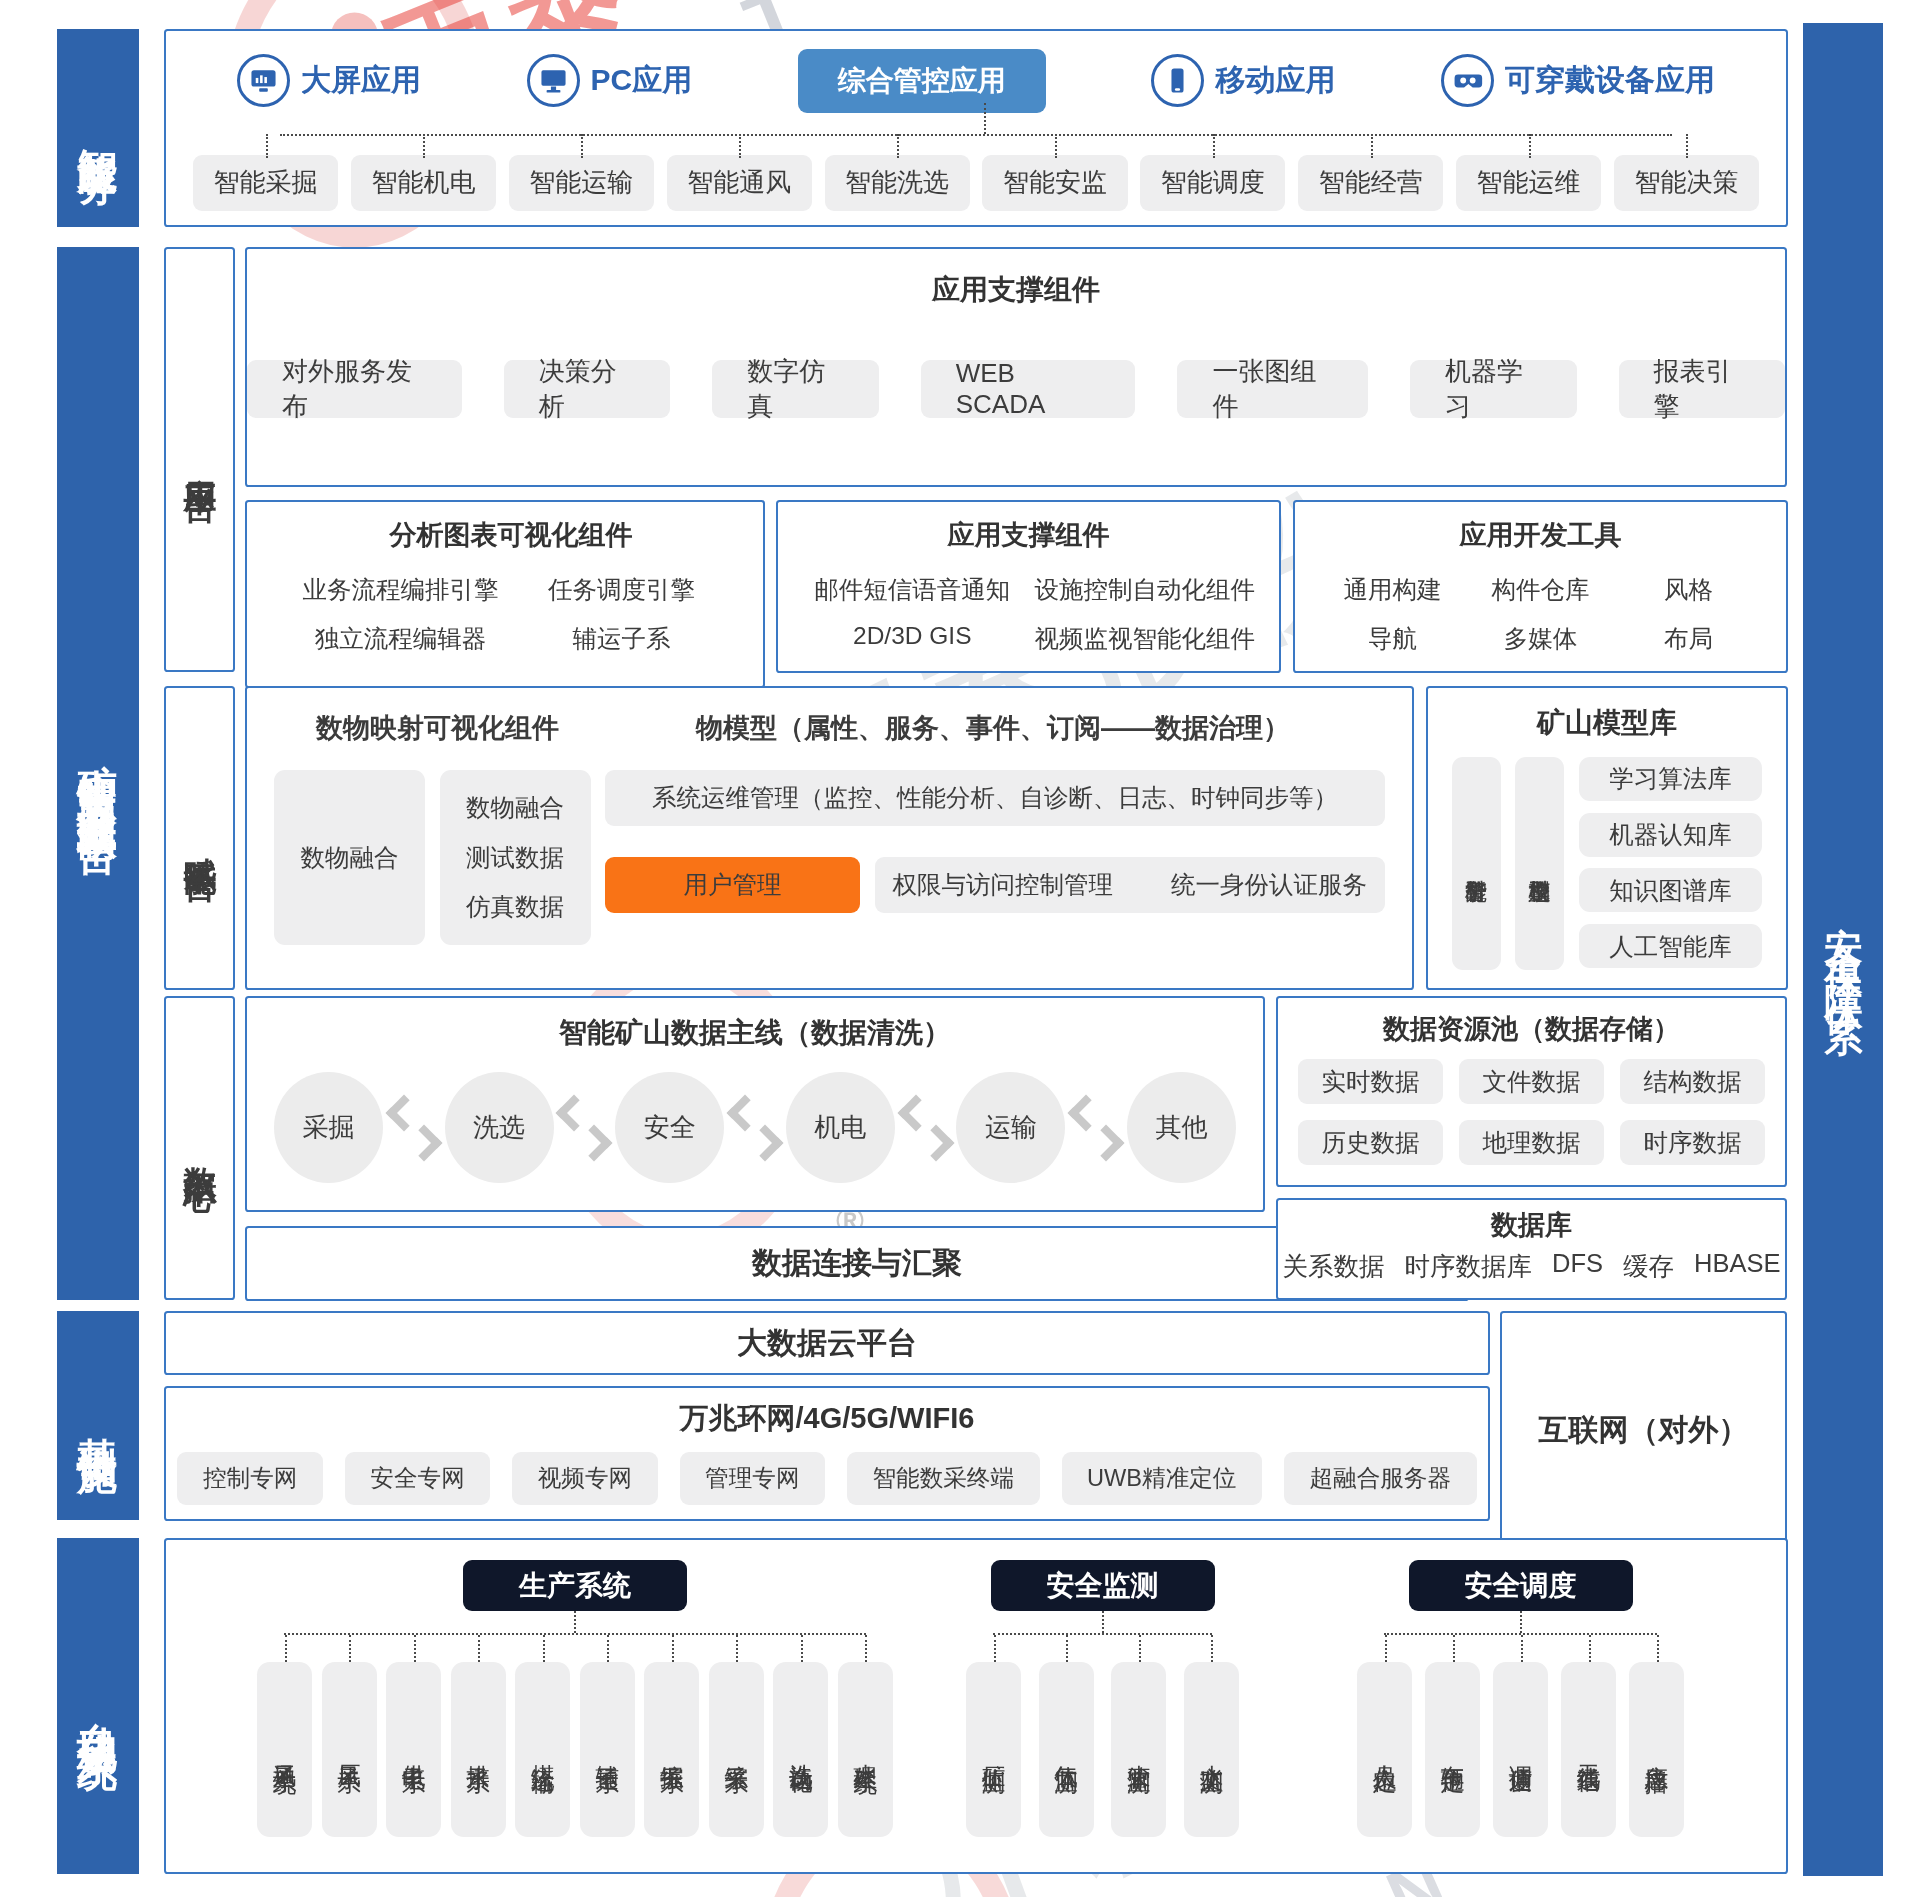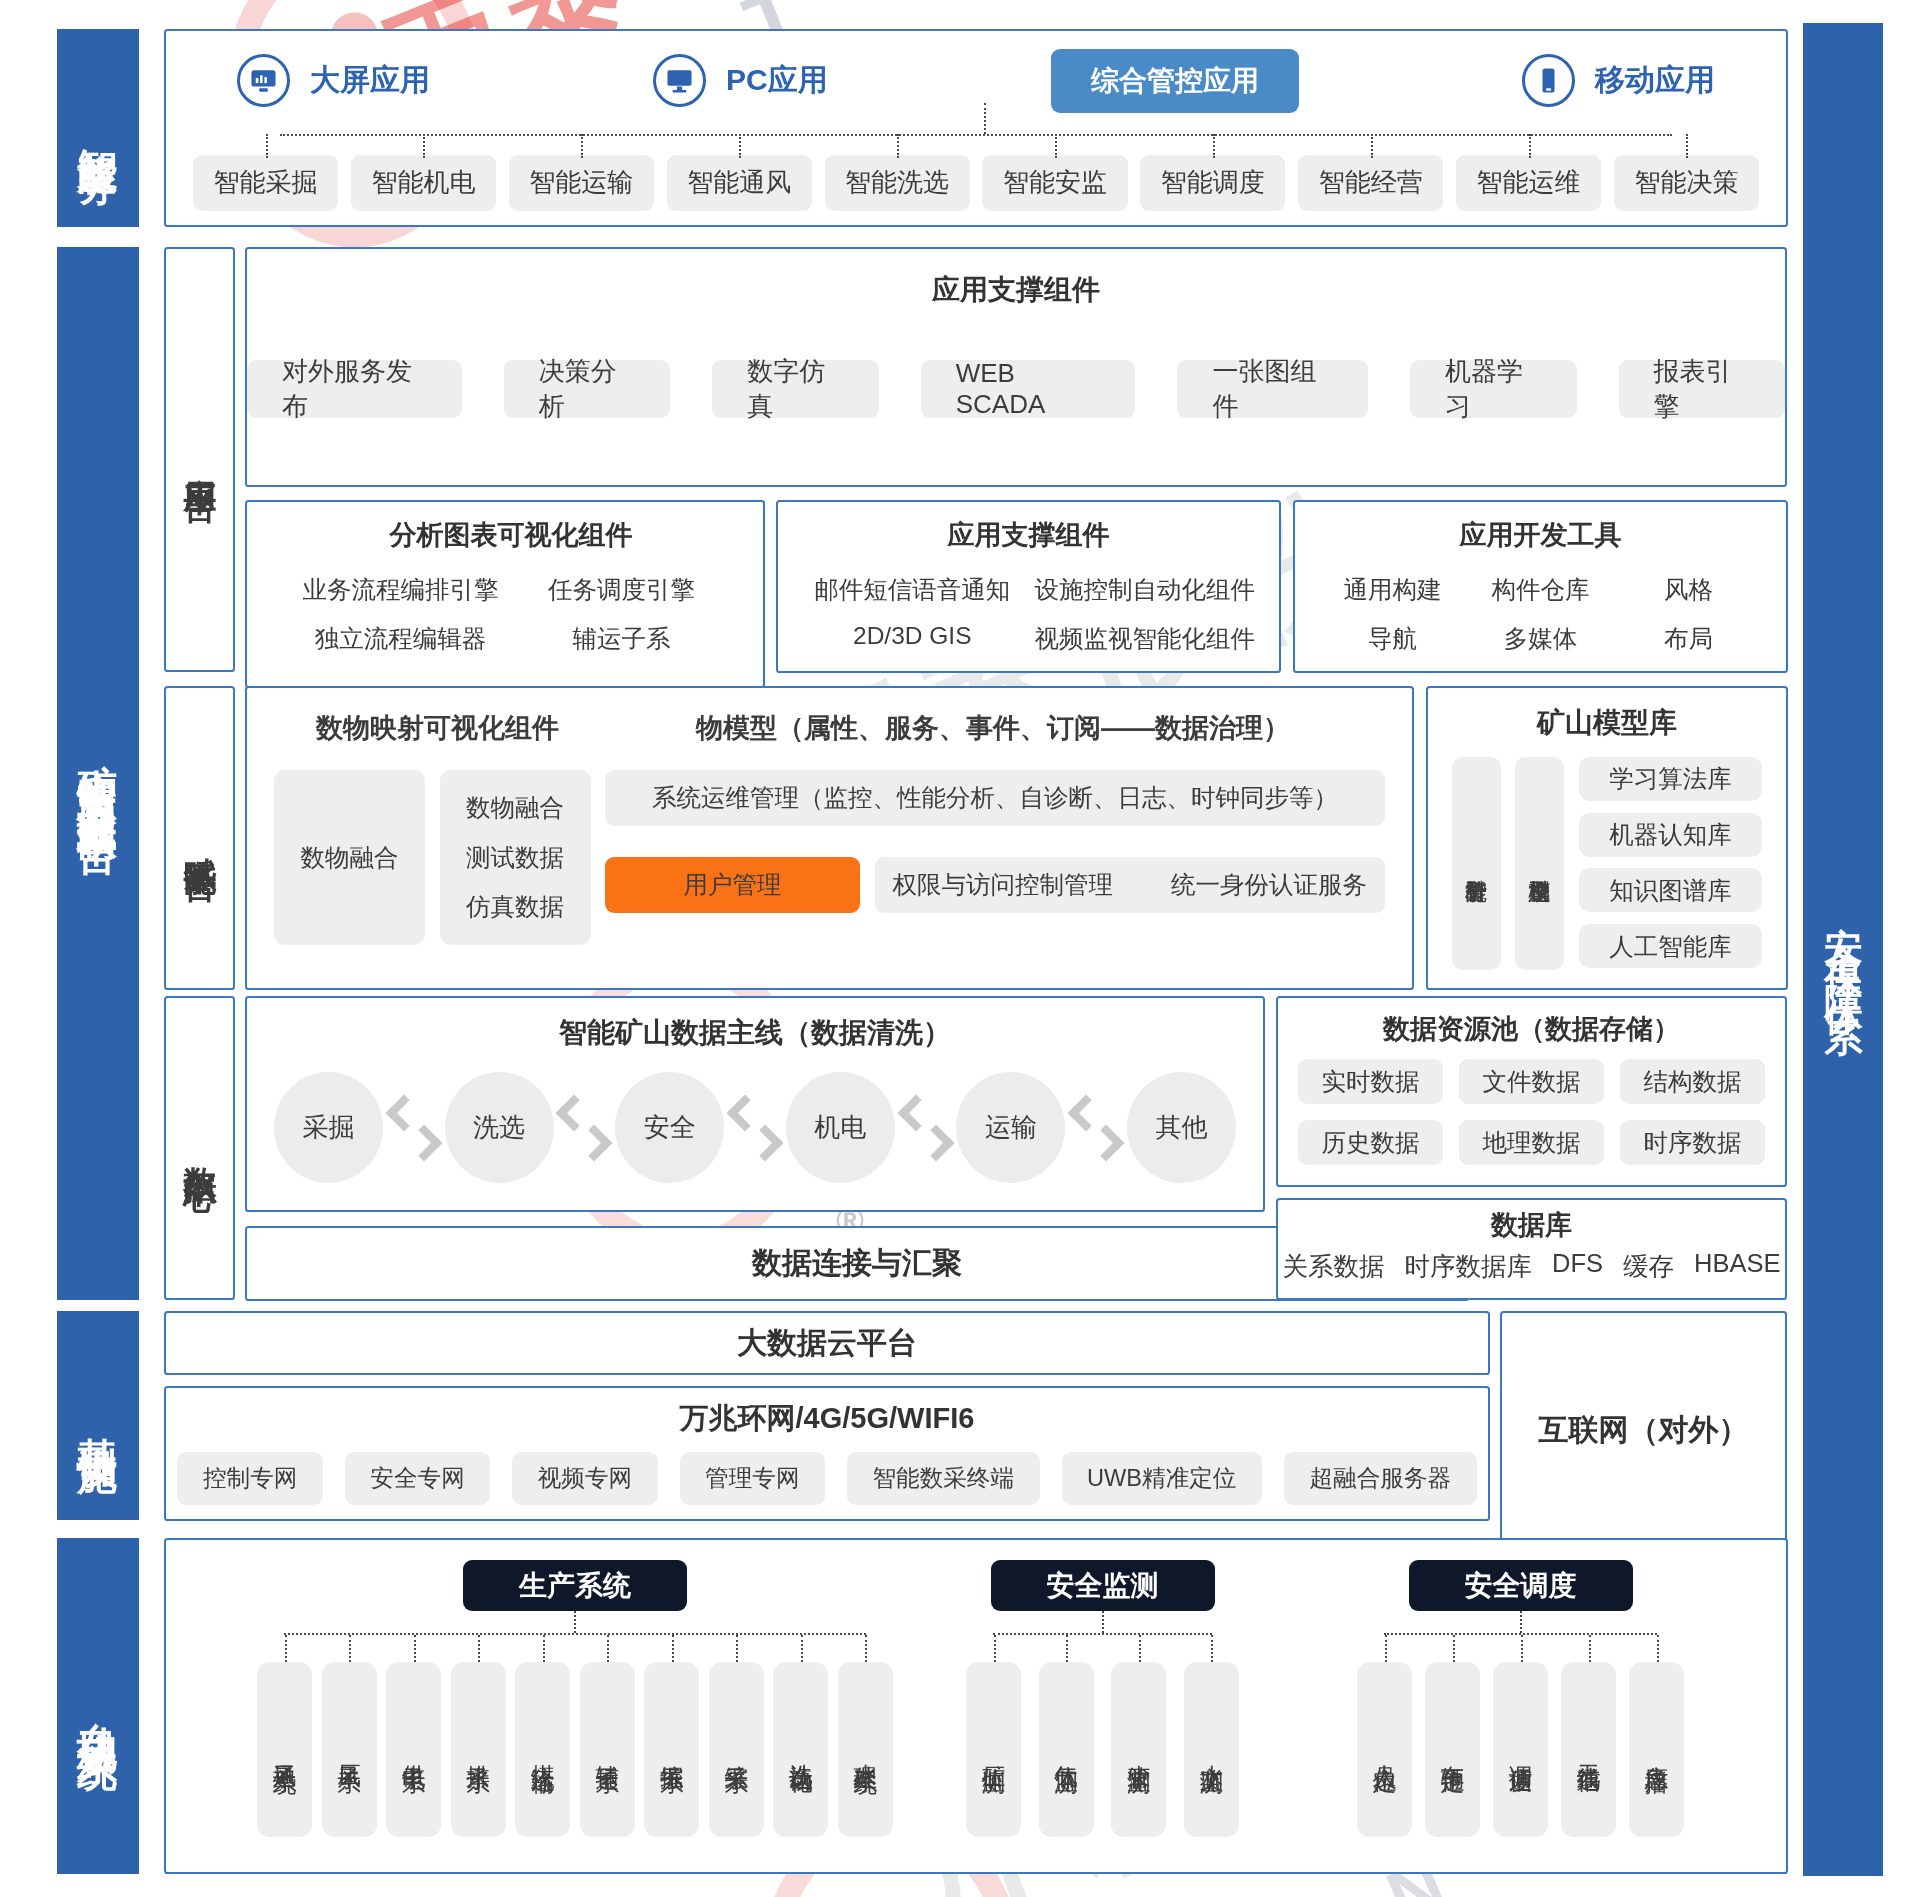--- a/index.html
+++ b/index.html
@@ -23,21 +23,21 @@
 
   
   .pill{background:#eeeeef;border-radius:9px;display:flex;align-items:center;justify-content:center;
     font-size:26px;color:#3c3c3c;}
   .vpill{background:#eeeeef;border-radius:12.7px;display:flex;align-items:center;justify-content:center;
     writing-mode:vertical-rl;font-size:23.6px;color:#3c3c3c;letter-spacing:1.8px;}
 
   
   #band1{display:flex;flex-direction:column;}
   .apps-row{display:flex;align-items:center;justify-content:space-between;height:76px;margin:12.7px 71px 0;}
-  .app-item{display:flex;align-items:center;gap:20px;}
+  .app-item{display:flex;align-items:center;gap:11px;}
   .app-label{font-size:30px;font-weight:bold;color:#2d63b0;}
   .app-icon-circle{width:53px;height:53px;border:3.6px solid #2d63b0;border-radius:50%;
     display:flex;align-items:center;justify-content:center;box-sizing:border-box;background:#fff;}
   .blue-btn{background:#4a8bc7;color:#ffffff;font-weight:bold;font-size:28px;border-radius:9px;
     padding:4px 40px;height:56px;display:flex;align-items:center;justify-content:center;}
   .conn{position:relative;height:38px;margin:0 27px;}
   .conn .hline{position:absolute;top:16.4px;left:87px;right:87px;border-top:2.7px dotted #4a4a4a;}
   .conn .btn-drop{position:absolute;top:-14.5px;height:31px;left:50.5%;border-left:2.7px dotted #4a4a4a;}
   .conn .stubs{position:absolute;top:16.4px;left:0;right:0;display:flex;gap:12.7px;}
   .conn .stubs i{flex:1;height:23.6px;position:relative;}
@@ -176,20 +176,30 @@
       <div class="app-item">
         <span class="app-icon-circle">
           <svg width="31" height="31" viewBox="0 0 36 36">
               <rect x="11" y="4" width="14" height="28" rx="3" fill="#2d63b0"></rect>
               <rect x="14" y="7" width="8" height="18" fill="#fff" opacity="0"></rect>
               <rect x="15" y="27" width="6" height="3" rx="1.5" fill="#fff"></rect>
             </svg>
         </span>
         <span class="app-label">移动应用</span>
       </div>
+      <div class="app-item">
+        <span class="app-icon-circle">
+          <svg width="31" height="31" viewBox="0 0 36 36">
+              <path d="M6 11 h24 a4 4 0 0 1 4 4 v7 a4 4 0 0 1 -4 4 h-7 l-5 -4 -5 4 h-7 a4 4 0 0 1 -4 -4 v-7 a4 4 0 0 1 4 -4 z" fill="#2d63b0" transform="translate(1,0)"></path>
+              <circle cx="13" cy="18" r="3.4" fill="#fff"></circle>
+              <circle cx="24" cy="18" r="3.4" fill="#fff"></circle>
+            </svg>
+        </span>
+        <span class="app-label">可穿戴设备应用</span>
+      </div>
     </div>
     <div class="conn">
       <div class="btn-drop"></div>
       <div class="hline"></div>
       <div class="stubs">
           <i></i>
           <i></i>
           <i></i>
           <i></i>
           <i></i>

